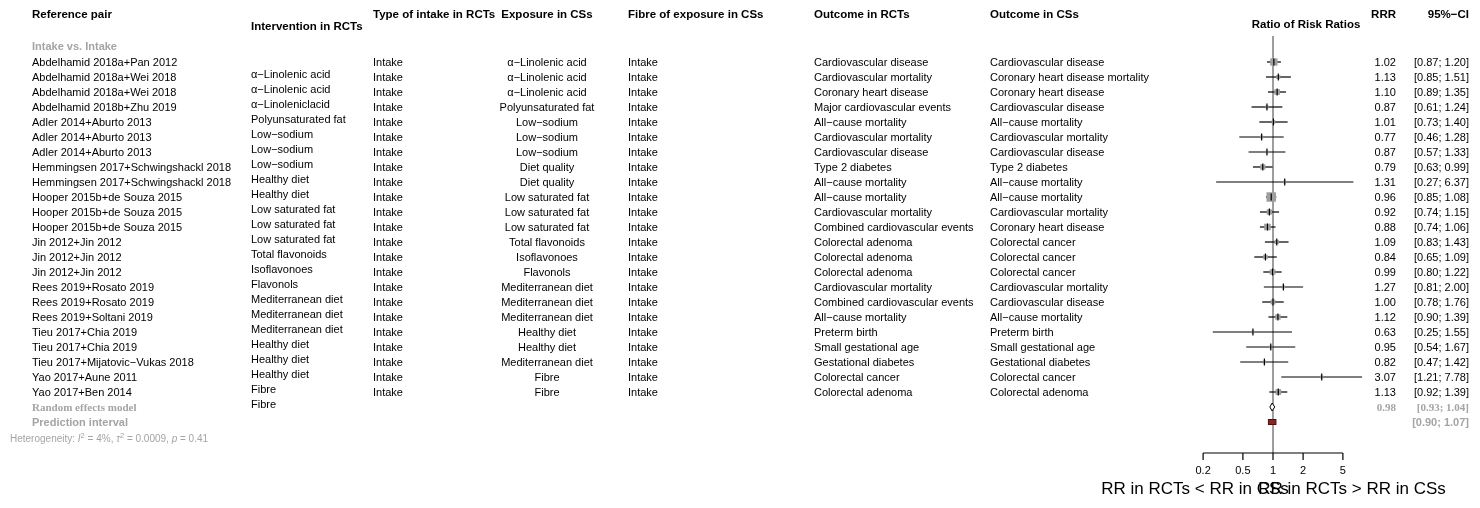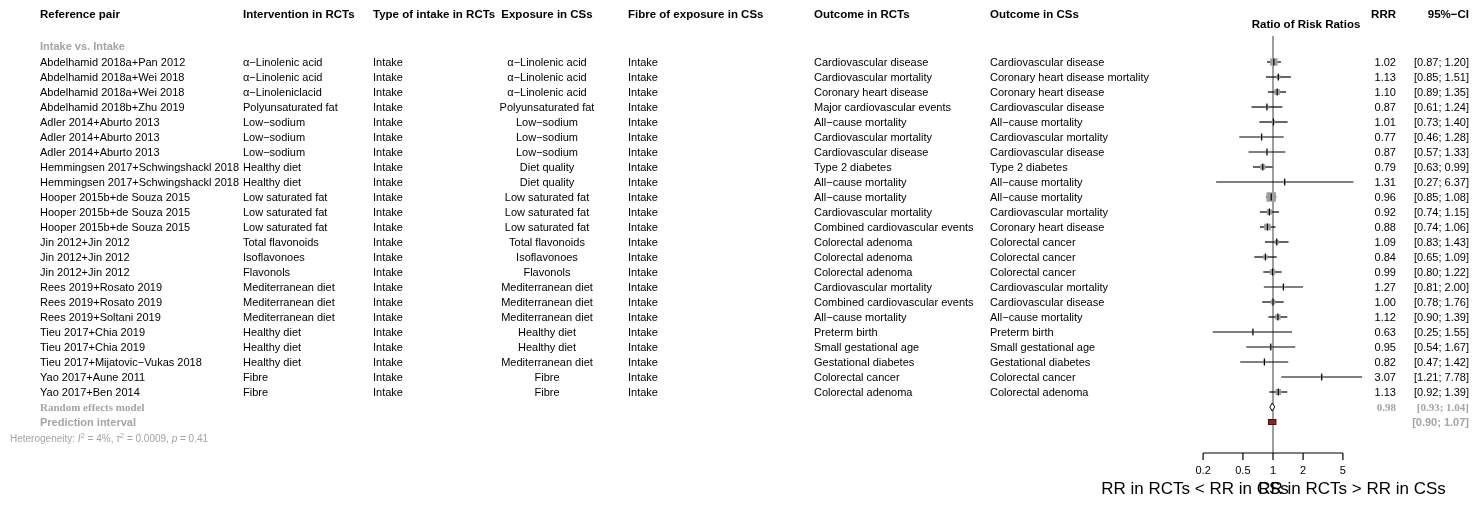--- a/index.html
+++ b/index.html
@@ -3,22 +3,22 @@
 <meta charset="utf-8">
 <style>
   html,body{margin:0;padding:0;background:#fff;}
   #canvas{
     position:relative;width:1480px;height:508px;background:#ffffff;overflow:hidden;
     font-family:"Liberation Sans",sans-serif;font-size:11px;color:#000;
   }
   .hdr{position:absolute;top:8px;font-weight:bold;font-size:11.5px;white-space:nowrap;}
   .row{position:absolute;left:0;width:1480px;height:13px;line-height:13px;white-space:nowrap;}
   .cell{position:absolute;white-space:nowrap;}
-  .c-ref{left:16px;padding-left:24px;}
-  .c-int{left:243px;}
+  .c-ref{left:8px;padding-left:24px;}
+  .c-int{left:251px;margin-top:12px;}
   .c-ti{left:373px;}
   .c-exp{left:447px;width:200px;text-align:center;}
   .c-te{left:628px;}
   .c-orct{left:782px;margin-left:32px;}
   .c-ocs{left:990px;}
   .c-rrr{left:1330px;width:66px;text-align:right;}
   .c-ci{left:1398px;width:71px;text-align:right;}
   .gray{color:#a4a4a4;}
   .bold{font-weight:bold;}
   .het{position:absolute;left:10px;top:431px;font-size:10px;color:#a4a4a4;white-space:nowrap;}

